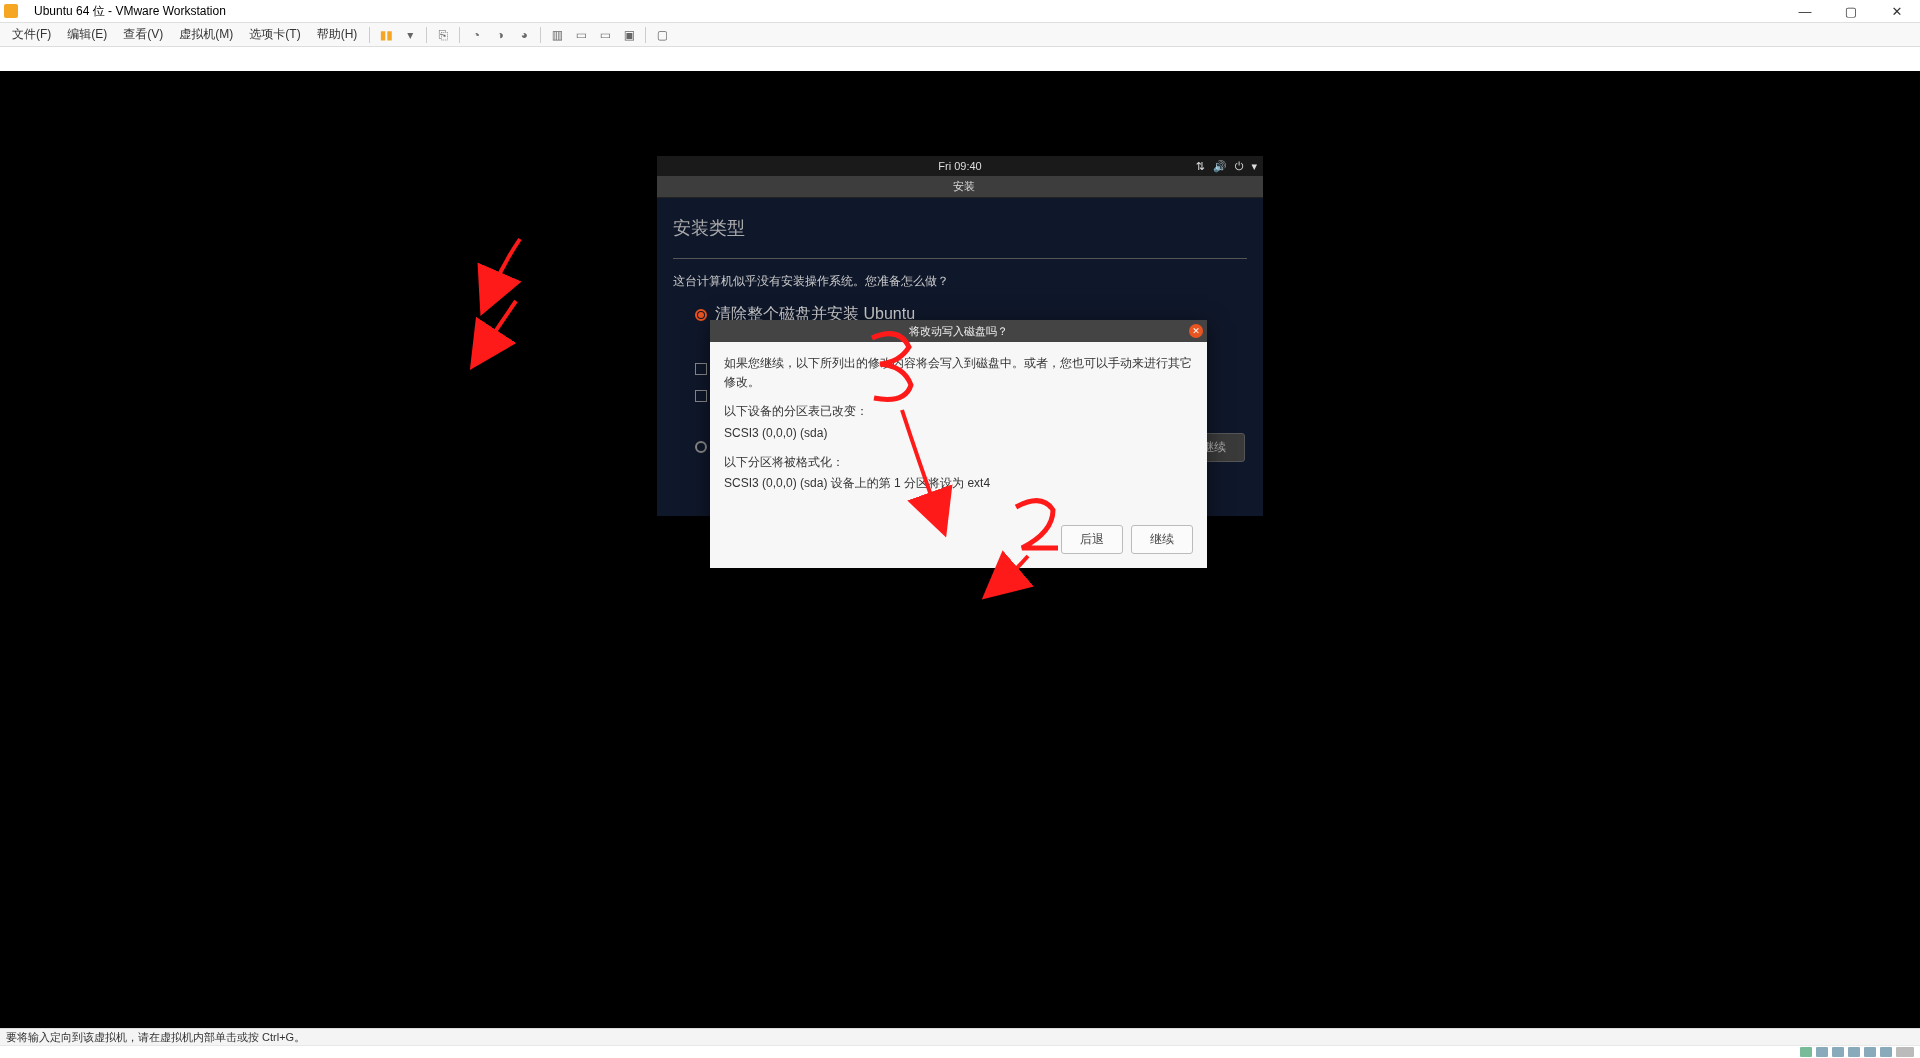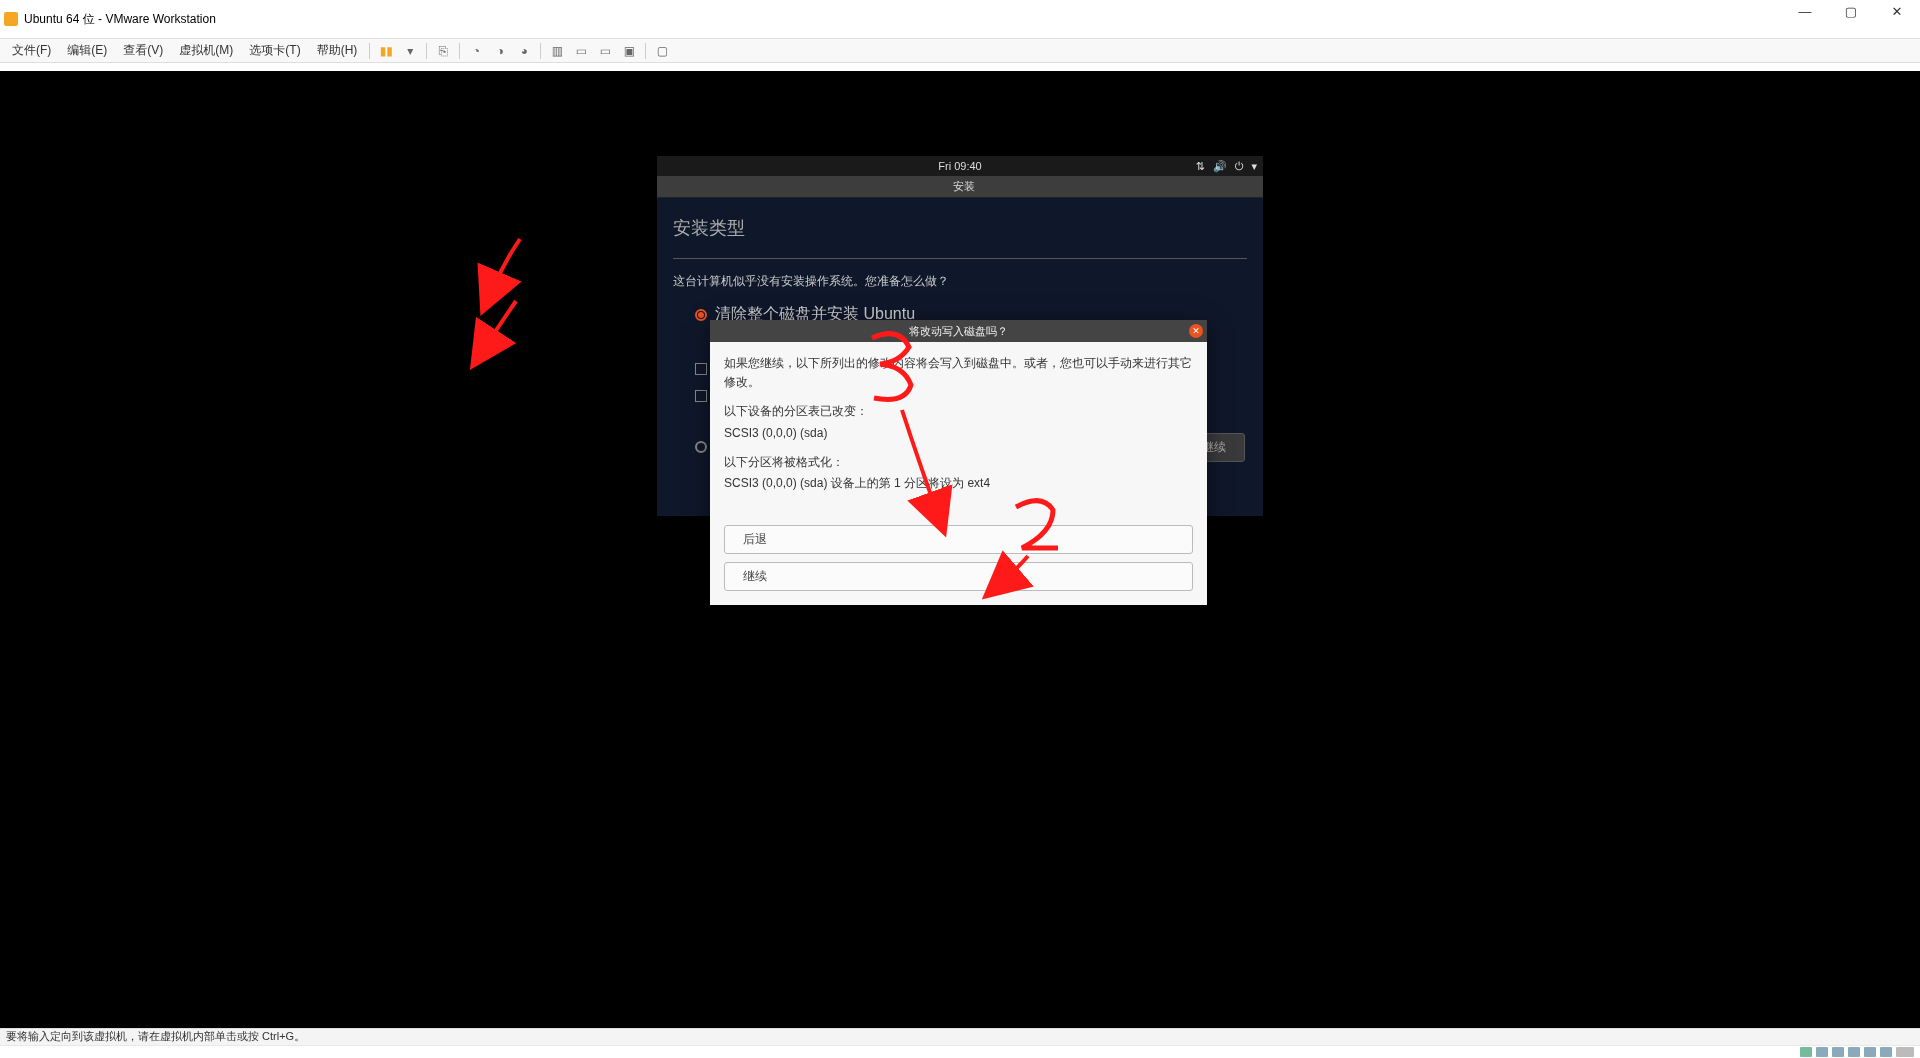--- a/index.html
+++ b/index.html
@@ -1,19 +1,19 @@
 <!DOCTYPE html>
 <html><head>
 <meta charset="utf-8">
 <style>
 * { margin: 0; padding: 0; box-sizing: border-box; font-family: "Microsoft YaHei", "Segoe UI", sans-serif; }
 body { width: 1920px; height: 1058px; background: #fff; overflow: hidden; position: relative; }
 
 
-.win-titlebar { height: 39px; background: #fff; display: flex; align-items: center; padding: 0 4px; border-bottom: 1px solid #e0e0e0; font-size: 12px; }
+.win-titlebar { height: 23px; background: #fff; display: flex; align-items: center; padding: 0 4px; border-bottom: 1px solid #e0e0e0; font-size: 12px; gap: 10px; }
 .win-titlebar .icon { width: 14px; height: 14px; background: #f5a623; border-radius: 2px; margin-right: 6px; }
 .win-controls { position: absolute; right: 0; top: 0; display: flex; }
 .win-controls div { width: 46px; height: 23px; display: flex; align-items: center; justify-content: center; font-size: 13px; color: #333; }
 
 
 .menubar { height: 24px; background: #f8f8f8; display: flex; align-items: center; padding: 0 4px; font-size: 12px; border-bottom: 1px solid #ddd; }
 .menubar span { padding: 0 8px; color: #333; }
 .menubar .sep { width: 1px; height: 16px; background: #ccc; margin: 0 4px; }
 .menubar .toolicon { width: 18px; height: 18px; margin: 0 3px; display: flex; align-items: center; justify-content: center; color: #666; }
 
@@ -42,34 +42,34 @@
 .radio.checked { border-color: #e95420; }
 .radio.checked::after { content:""; width: 6px; height: 6px; background: #e95420; border-radius: 50%; position: absolute; top: 1px; left: 1px; }
 .checkbox { width: 12px; height: 12px; border: 1px solid #888; flex-shrink: 0; }
 
 
 .dialog { position: absolute; top: 164px; left: 53px; width: 497px; background: #f7f7f7; color: #333; box-shadow: 0 4px 20px rgba(0,0,0,0.5); font-size: 12px; }
 .dialog-titlebar { height: 22px; background: #444; color: #eee; display: flex; align-items: center; justify-content: center; position: relative; font-size: 11px; }
 .dialog-close { position: absolute; right: 4px; width: 14px; height: 14px; background: #e95420; border-radius: 50%; display: flex; align-items: center; justify-content: center; color: #fff; font-size: 9px; }
 .dialog-body { padding: 12px 14px; line-height: 1.6; }
 .dialog-body p { margin-bottom: 10px; }
-.dialog-buttons { display: flex; justify-content: flex-end; gap: 8px; padding: 10px 14px 14px; flex-direction: column; }
+.dialog-buttons { display: flex; justify-content: flex-end; gap: 8px; padding: 10px 14px 14px; }
 .btn { padding: 5px 18px; background: #fbfbfb; border: 1px solid #bbb; border-radius: 3px; font-size: 12px; color: #444; }
 
 
 .installer-buttons { position: absolute; bottom: 54px; right: 18px; display: flex; gap: 8px; }
 .installer-buttons .btn { background: #3a3a3a; border-color: #555; color: #aaa; }
 
 
 .dots { position: absolute; bottom: 10px; left: 0; right: 0; display: flex; justify-content: center; gap: 14px; }
 .dot { width: 6px; height: 6px; background: #e95420; border-radius: 1px; }
 .dot.grey { background: #888; }
 
 
-.statusbar { position: absolute; bottom: 13px; left: 0; right: 0; height: 17px; background: #f4f4f4; border-top: 1px solid #ddd; font-size: 11px; padding: 1px 6px; color: #333; display:flex; align-items:flex-end; }
+.statusbar { position: absolute; bottom: 13px; left: 0; right: 0; height: 17px; background: #f4f4f4; border-top: 1px solid #ddd; font-size: 11px; padding: 1px 6px; color: #333; display:flex; align-items:center; }
 .traybar { position: absolute; bottom: 0; left: 0; right: 0; height: 13px; background: #fff; border-top: 1px solid #e8e8e8; display:flex; justify-content:flex-end; align-items:center; padding-right:6px; gap:4px; }
 .trayicon { width: 12px; height: 10px; background: #8bb; border-radius: 1px; }
 
 
 .annot { position: absolute; pointer-events: none; }
 </style>
 </head>
 <body>
 
 <div class="win-titlebar">

